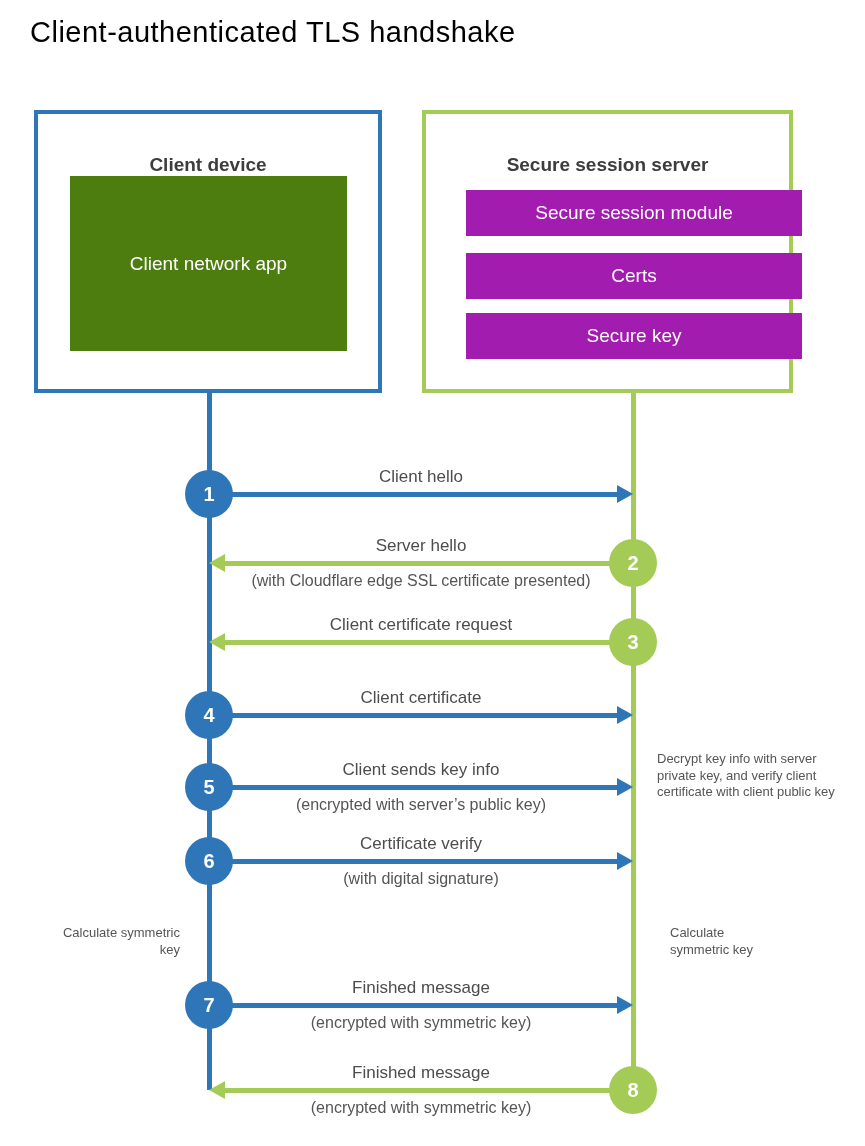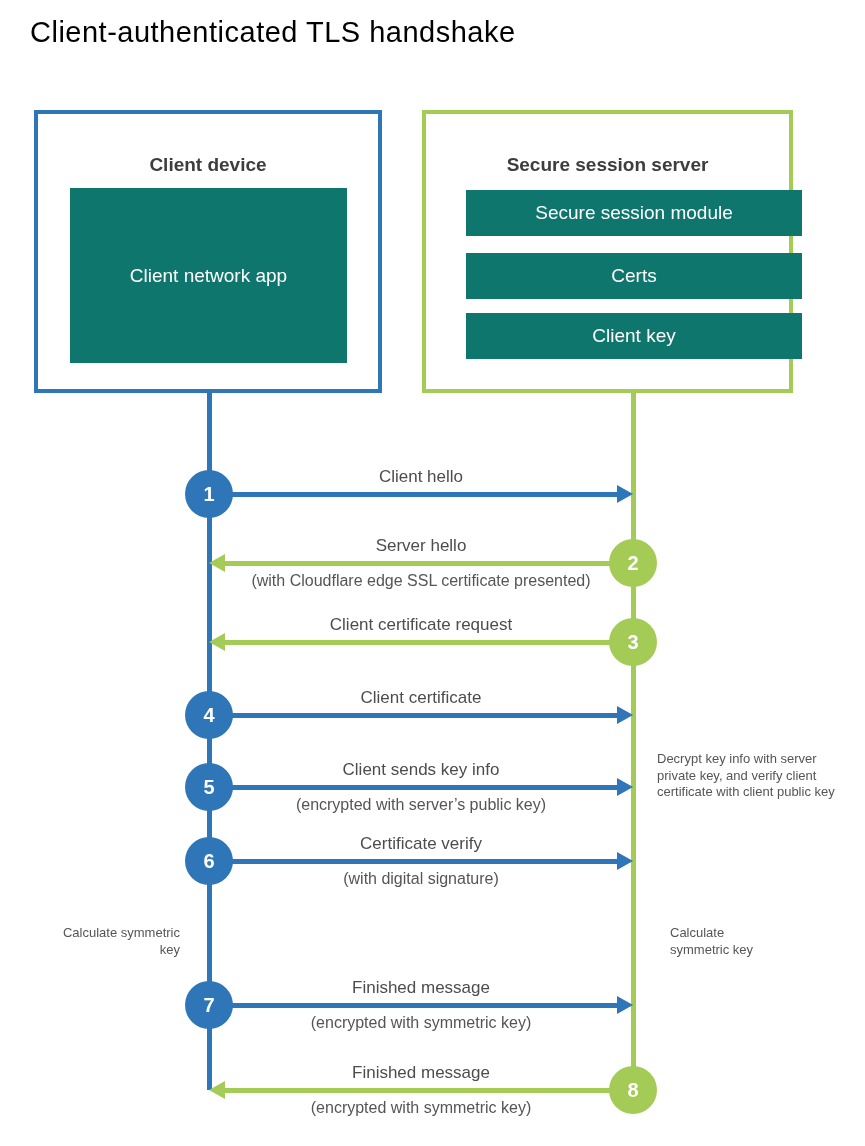--- a/index.html
+++ b/index.html
@@ -7,25 +7,25 @@
   .canvas { position:relative; width:865px; height:1146px; background:#ffffff; overflow:hidden; }
 
   .page-title { position:absolute; left:30px; top:16px; font-size:29px; font-weight:400; color:#000000; letter-spacing:0.5px; }
 
   
   .actor-box { position:absolute; top:110px; height:283px; background:#fff; }
   .client-box { left:34px; width:348px; border:4px solid #2e76b8; }
   .server-box { left:422px; width:371px; border:4px solid #a3cb55; }
   .actor-title { margin-top:40px; text-align:center; font-size:19px; font-weight:bold; color:#3d3d3d; }
 
-  .client-app { position:absolute; left:32px; top:74px; width:277px; height:175px; background:#0f766e;
+  .client-app { position:absolute; left:32px; top:62px; width:277px; height:175px; background:#4d7c0f;
     display:flex; align-items:center; justify-content:center; text-align:center; }
   .client-app span { max-width:165px; font-size:19px; color:#ffffff; line-height:1.35; }
 
-  .server-bar { position:absolute; left:40px; width:336px; height:46px; background:#0f766e;
+  .server-bar { position:absolute; left:40px; width:336px; height:46px; background:#a21caf;
     display:flex; align-items:center; justify-content:center; font-size:19px; color:#ffffff; }
   .bar-1 { top:76px; } .bar-2 { top:139px; } .bar-3 { top:199px; }
 
   
   .lifeline { position:absolute; top:393px; width:5px; }
   .client-line { left:207px; height:697px; background:#2e76b8; }
   .server-line { left:631px; height:700px; background:#a3cb55; }
 
   
   .row { position:absolute; left:209px; width:424px; height:0; }
@@ -59,21 +59,21 @@
     <div class="actor-title">Client device</div>
     <div class="client-app">
       <span>Client network app</span>
     </div>
   </div>
 
   <div class="actor-box server-box">
     <div class="actor-title">Secure session server</div>
     <div class="server-bar bar-1">Secure session module</div>
     <div class="server-bar bar-2">Certs</div>
-    <div class="server-bar bar-3">Client key</div>
+    <div class="server-bar bar-3">Secure key</div>
   </div>
 
   <div class="lifeline client-line"></div>
   <div class="lifeline server-line"></div>
 
   <div class="row" style="top:494px">
     <div class="circle blue c-left">1</div>
     <div class="hline blue"></div>
     <div class="ah ah-r"></div>
     <div class="msg-label">Client hello</div>

